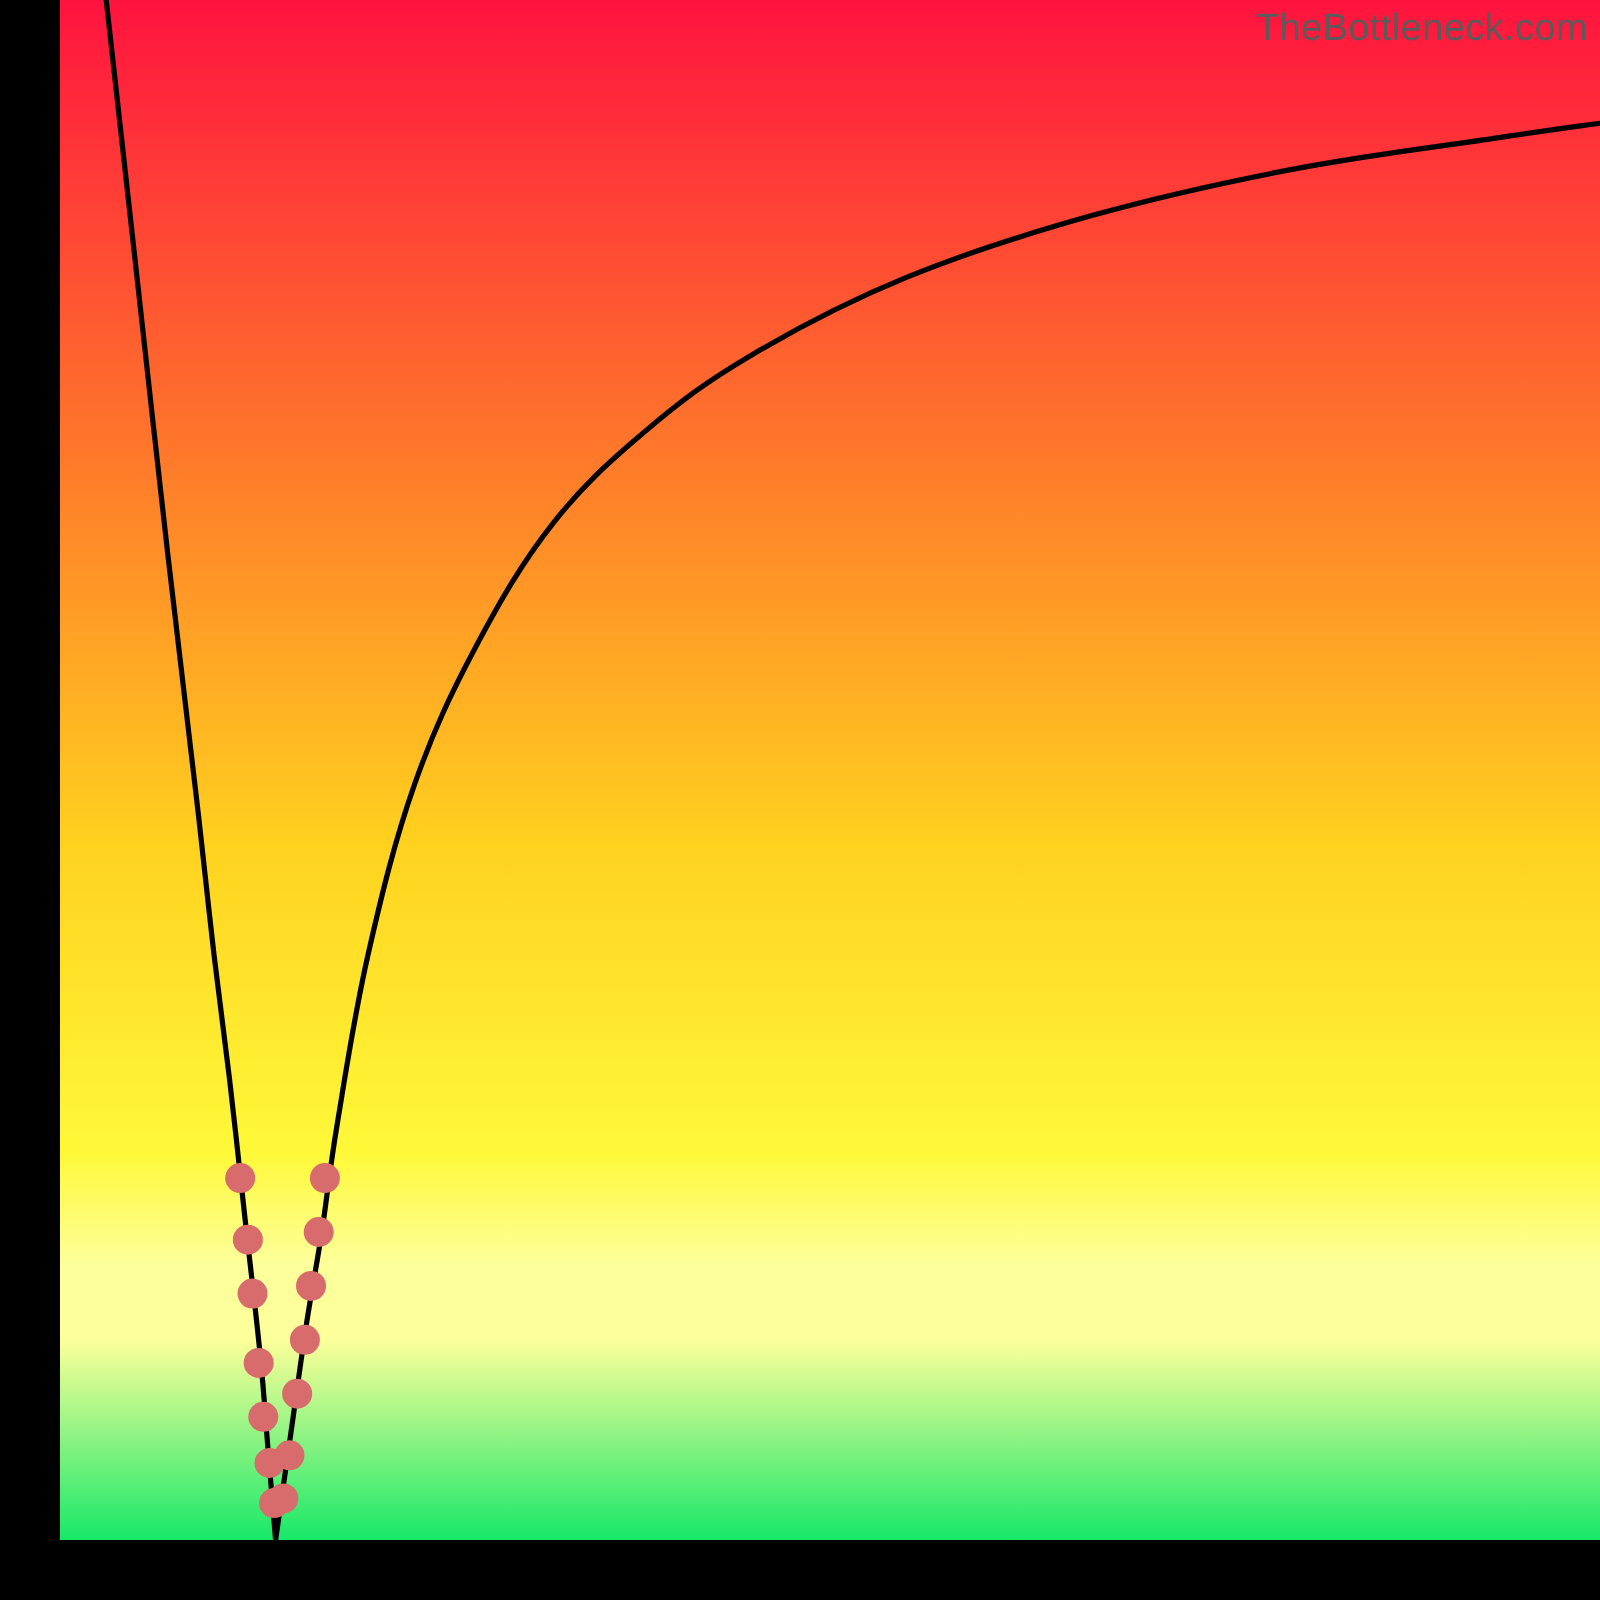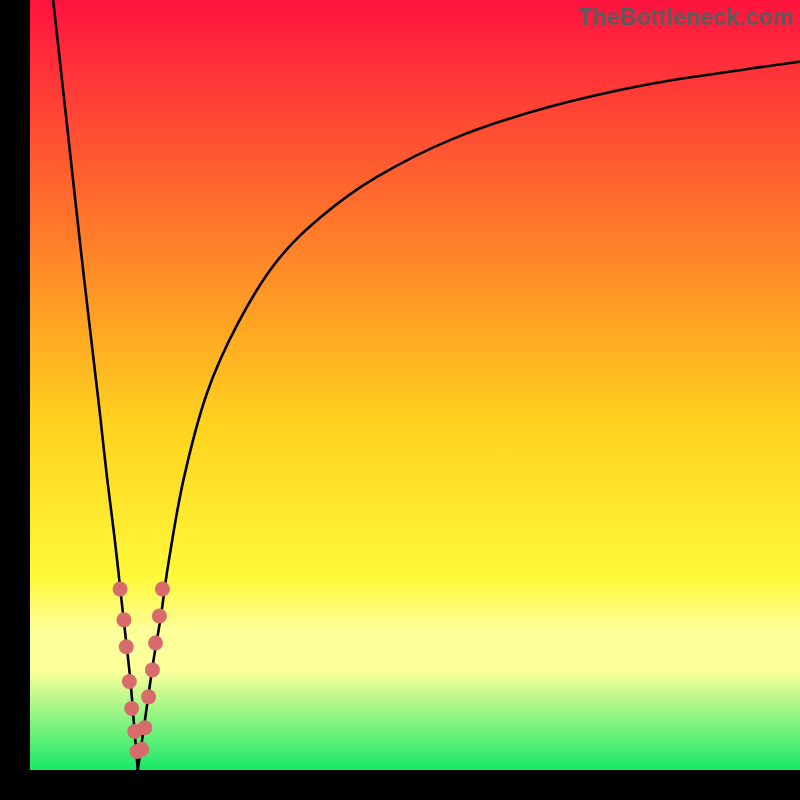--- a/index.html
+++ b/index.html
@@ -23,24 +23,24 @@
     left: 0;
     top: 0;
     width: 770px;
     height: 770px;
   }
   .watermark {
     position: absolute;
     top: 4px;
     right: 6px;
     font-family: Arial, Helvetica, sans-serif;
-    font-size: 23px;
+    font-size: 19px;
     color: #5b5b5b;
     letter-spacing: 0.2px;
-    font-weight: 700;
+    font-weight: 400;
   }
   svg { display: block; }
 </style>
 </head>
 <body>
 
 <div class="frame">
   <svg class="plot" viewBox="0 0 770 770" preserveAspectRatio="none">
     <defs>
       <linearGradient id="bg-grad" x1="0" y1="0" x2="0" y2="1">

